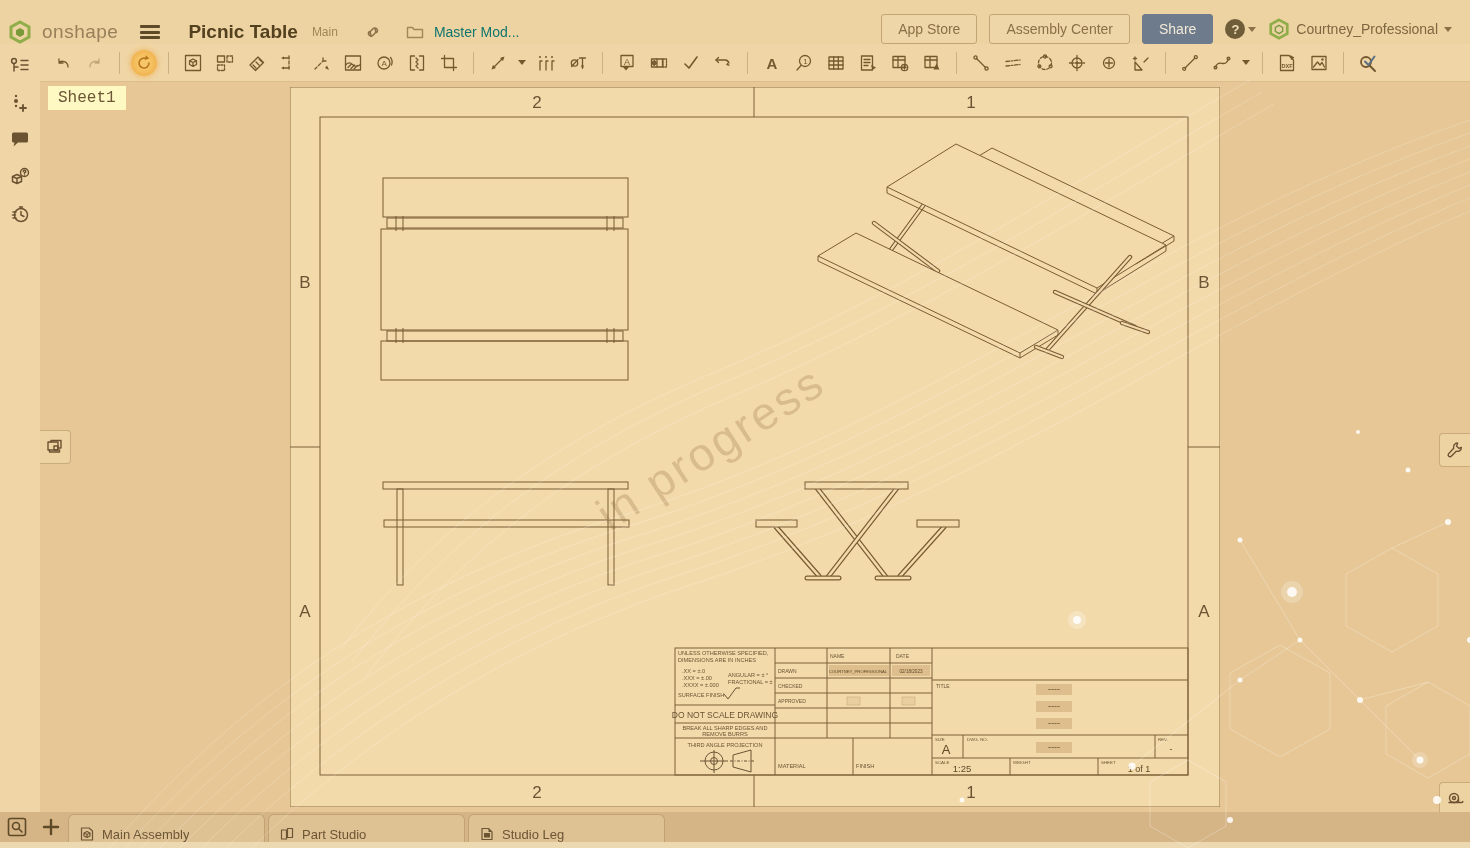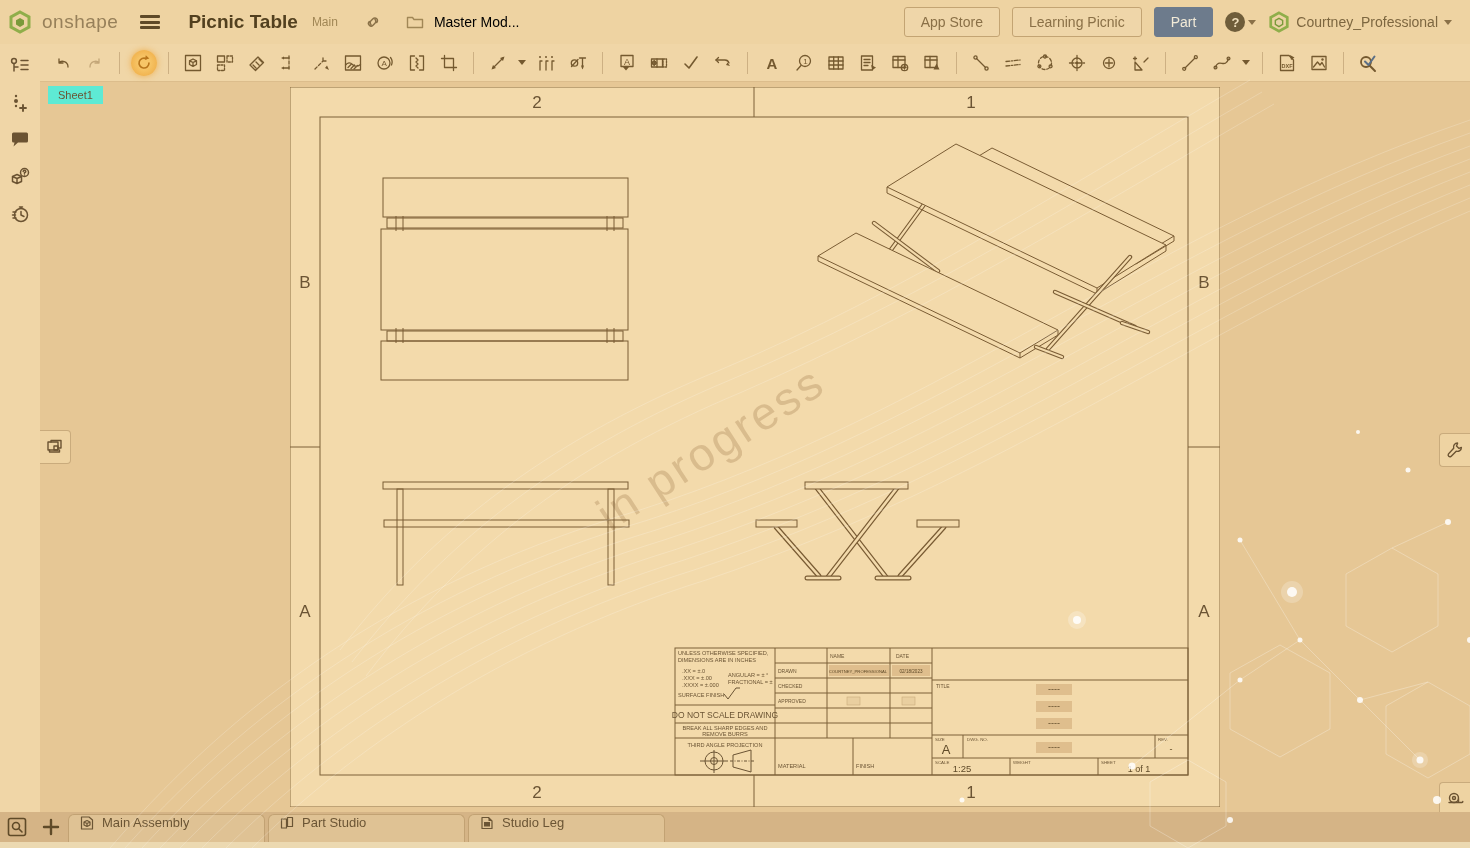--- a/index.html
+++ b/index.html
@@ -1,27 +1,27 @@
 <!DOCTYPE html>
 <html><head>
 <meta charset="utf-8">
 <style>
   html,body{margin:0;padding:0;background:#dfc092;font-family:"Liberation Sans",sans-serif;}
   .screen{position:relative;width:1470px;height:848px;overflow:hidden;background:#dfc092;}
   
-  .header{position:absolute;left:0;top:0;width:1470px;height:44px;background:#eed3a2;display:flex;align-items:center;z-index:30;}
+  .header{position:absolute;left:0;top:0;width:1470px;height:44px;background:#eed3a2;display:flex;align-items:flex-end;z-index:30;}
   .hleft{display:flex;align-items:center;gap:10px;padding-left:8px;}
   .logo-hex{width:24px;height:24px;}
   .brand{font-size:19px;color:#97805a;letter-spacing:.5px;}
   .hamburger{width:20px;height:14px;display:flex;flex-direction:column;justify-content:space-between;margin-left:12px;cursor:pointer;}
   .hamburger span{display:block;height:3px;background:#5f4a28;border-radius:1px;}
   .doc-title{font-size:19px;font-weight:bold;color:#52401f;margin-left:18px;white-space:nowrap;}
   .ws-label{font-size:12px;color:#a18756;margin-left:4px;}
   .hicon{color:#8a7148;display:flex;align-items:center;}
-  .parent-folder{font-size:14px;color:#000000;}
+  .parent-folder{font-size:14px;color:#0f766e;}
   .hright{margin-left:auto;display:flex;align-items:center;gap:12px;padding-right:18px;}
   .hbtn{font-size:14px;color:#8a7047;background:rgba(255,255,255,0.08);border:1px solid #c3a473;border-radius:3px;padding:6px 16px;cursor:pointer;white-space:nowrap;}
   .hbtn.share{background:#6d7b8c;border-color:#6d7b8c;color:#f2ead7;}
   .help-wrap{display:flex;align-items:center;gap:3px;cursor:pointer;}
   .help-circle{width:20px;height:20px;border-radius:50%;background:#6f5d3a;color:#f0dfbd;font-size:13px;font-weight:bold;display:flex;align-items:center;justify-content:center;}
   .caret{width:0;height:0;border-left:4px solid transparent;border-right:4px solid transparent;border-top:5px solid #8a7148;}
   .user-wrap{display:flex;align-items:center;gap:6px;cursor:pointer;}
   .user-name{font-size:14px;color:#7d6740;}
   
   .toolbar{position:absolute;left:40px;top:44px;width:1430px;height:38px;background:#f0d6a7;display:flex;align-items:center;gap:6px;padding-left:10px;box-sizing:border-box;z-index:25;border-bottom:1px solid #dcbd8c;}
@@ -34,33 +34,33 @@
   .sep{width:1px;height:22px;background:#cdb083;margin:0 5px;flex:0 0 auto;}
   .ti-caret{width:10px;display:flex;align-items:center;justify-content:center;cursor:pointer;flex:0 0 auto;}
   .icon-text{font-family:"Liberation Sans",sans-serif;}
   
   .sidebar{position:absolute;left:0;top:44px;width:40px;height:804px;background:#f0d6a7;display:flex;flex-direction:column;align-items:center;padding-top:10px;gap:13px;box-sizing:border-box;z-index:25;}
   .si{width:24px;height:24px;color:#6b5332;display:flex;align-items:center;justify-content:center;cursor:pointer;}
   .si .s{stroke:currentColor;stroke-width:1.5;fill:none;stroke-linecap:round;stroke-linejoin:round;}
   .si .f{fill:currentColor;stroke:none;}
   
   .canvas{position:absolute;left:40px;top:82px;width:1430px;height:730px;background:#e6c795;z-index:5;}
-  .sheet-tab{position:absolute;left:8px;top:4px;background:#5eead4;color:#6b5535;font-size:11px;padding:3px 10px;cursor:pointer;}
+  .sheet-tab{position:absolute;left:8px;top:4px;background:#fef9c3;color:#6b5535;font-size:16px;padding:3px 10px;cursor:pointer;font-family:Liberation Mono, monospace;}
   .sheet-svg{position:absolute;left:250px;top:5px;}
   .float-btn{position:absolute;width:30px;height:32px;background:#eed3a2;border:1px solid #c9ab7c;display:flex;align-items:center;justify-content:center;color:#6b5332;cursor:pointer;z-index:28;}
   .float-btn .s{stroke:currentColor;stroke-width:1.4;fill:none;stroke-linecap:round;stroke-linejoin:round;}
   .fb-sheets{left:0;top:348px;border-left:none;border-radius:0 4px 4px 0;}
   .fb-wrench{left:1399px;top:351px;border-right:none;border-radius:4px 0 0 4px;}
   .fb-tape{left:1399px;top:700px;border-right:none;border-radius:4px 0 0 4px;}
   
   .tabbar{position:absolute;left:0;top:812px;width:1470px;height:30px;background:#d5b486;display:flex;align-items:flex-end;z-index:30;}
   .bottom-strip{position:absolute;left:0;top:842px;width:1470px;height:6px;background:#ecd9b1;z-index:30;}
   .tb-tool{width:34px;height:30px;display:flex;align-items:center;justify-content:center;color:#5f4a28;cursor:pointer;flex:0 0 auto;}
   .tb-tool .s{stroke:currentColor;stroke-width:1.6;fill:none;stroke-linecap:round;stroke-linejoin:round;}
-  .doc-tab{width:197px;height:28px;margin-right:3px;background:#dfc294;border:1px solid #c2a273;border-bottom:none;border-radius:6px 6px 0 0;display:flex;align-items:flex-start;gap:7px;padding-left:10px;box-sizing:border-box;font-size:13px;color:#6b5535;cursor:pointer;flex:0 0 auto;}
+  .doc-tab{width:197px;height:28px;margin-right:3px;background:#dfc294;border:1px solid #c2a273;border-bottom:none;border-radius:6px 6px 0 0;display:flex;align-items:flex-end;gap:7px;padding-left:10px;box-sizing:border-box;font-size:13px;color:#6b5535;cursor:pointer;flex:0 0 auto;}
   .doc-tab.active{background:#f2dbad;box-shadow:inset 0 -3px 0 #41516b;height:30px;}
   .doc-tab .s{stroke:#6b5535;stroke-width:1.2;fill:none;stroke-linejoin:round;}
   .doc-tab .f{fill:#6b5535;stroke:none;}
   .tab-label{white-space:nowrap;overflow:hidden;}
   
   .decor{position:absolute;left:0;top:0;width:1470px;height:848px;z-index:40;pointer-events:none;}
 </style>
 </head>
 <body>
 
@@ -87,22 +87,22 @@
       </span>
       <span class="hicon" style="margin-left:14px;">
         <svg width="18" height="16" viewBox="0 0 18 16">
             <path d="M1.5 3.5 h5 l1.5 2 h8.5 v8 h-15 z M1.5 3.5 v10" fill="none" stroke="#a18756" stroke-width="1.4" stroke-linejoin="round"></path>
           </svg>
       </span>
       <span class="parent-folder">Master Mod...</span>
     </div>
     <div class="hright">
       <button class="hbtn">App Store</button>
-      <button class="hbtn">Learning Picnic</button>
-      <button class="hbtn share">Part</button>
+      <button class="hbtn">Assembly Center</button>
+      <button class="hbtn share">Share</button>
       <div class="help-wrap">
         <div class="help-circle">?</div>
         <div class="caret"></div>
       </div>
       <div class="user-wrap">
         <svg width="22" height="22" viewBox="0 0 24 24">
           <polygon points="12,2 21,7 21,17 12,22 3,17 3,7" fill="none" stroke="#8fae4a" stroke-width="3"></polygon>
           <polygon points="12,8 16,10.3 16,14.6 12,17 8,14.6 8,10.3" fill="#e8d2a6" stroke="#7a9a3a" stroke-width="1.5"></polygon>
         </svg>
         <span class="user-name">Courtney_Professional</span>

